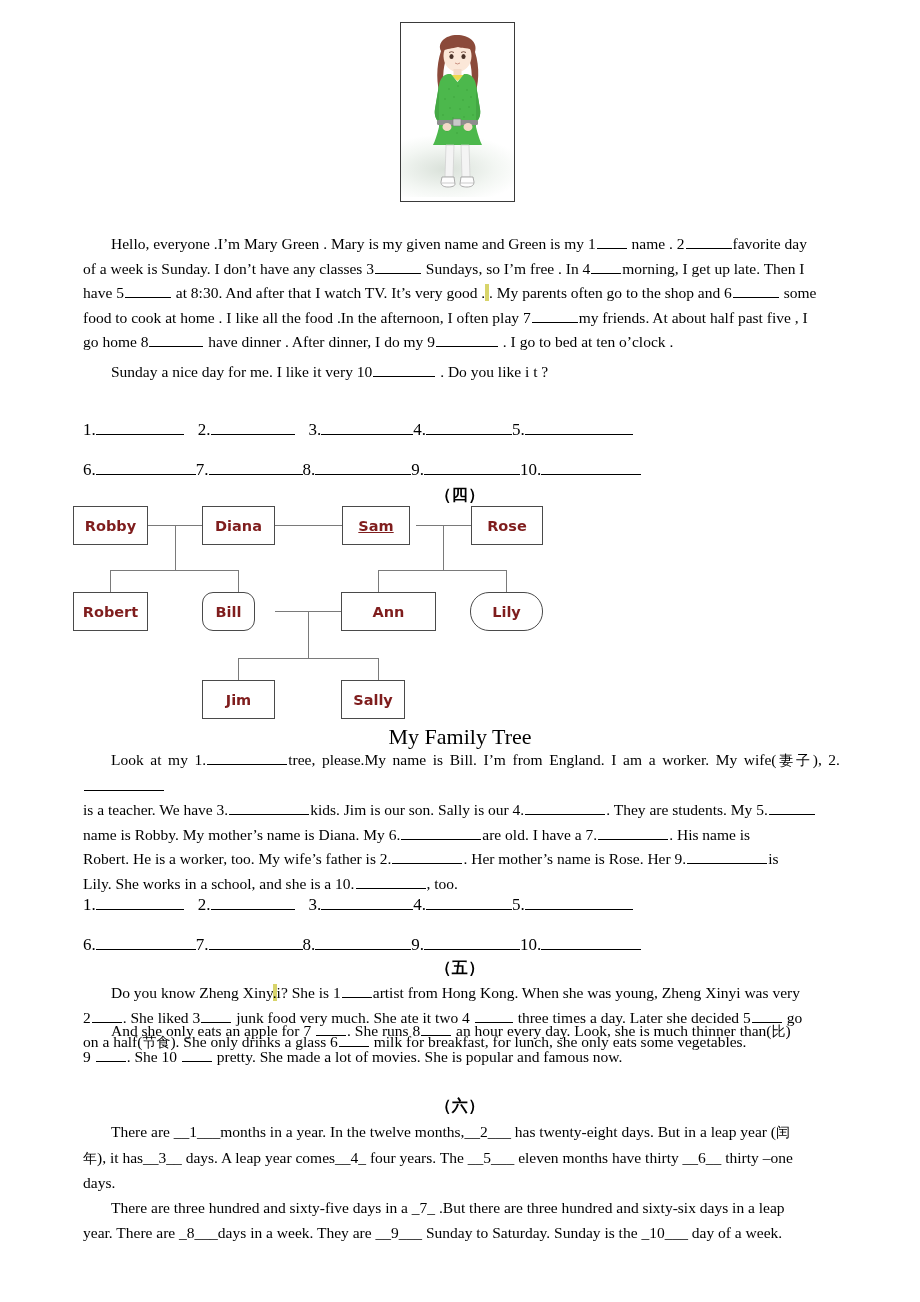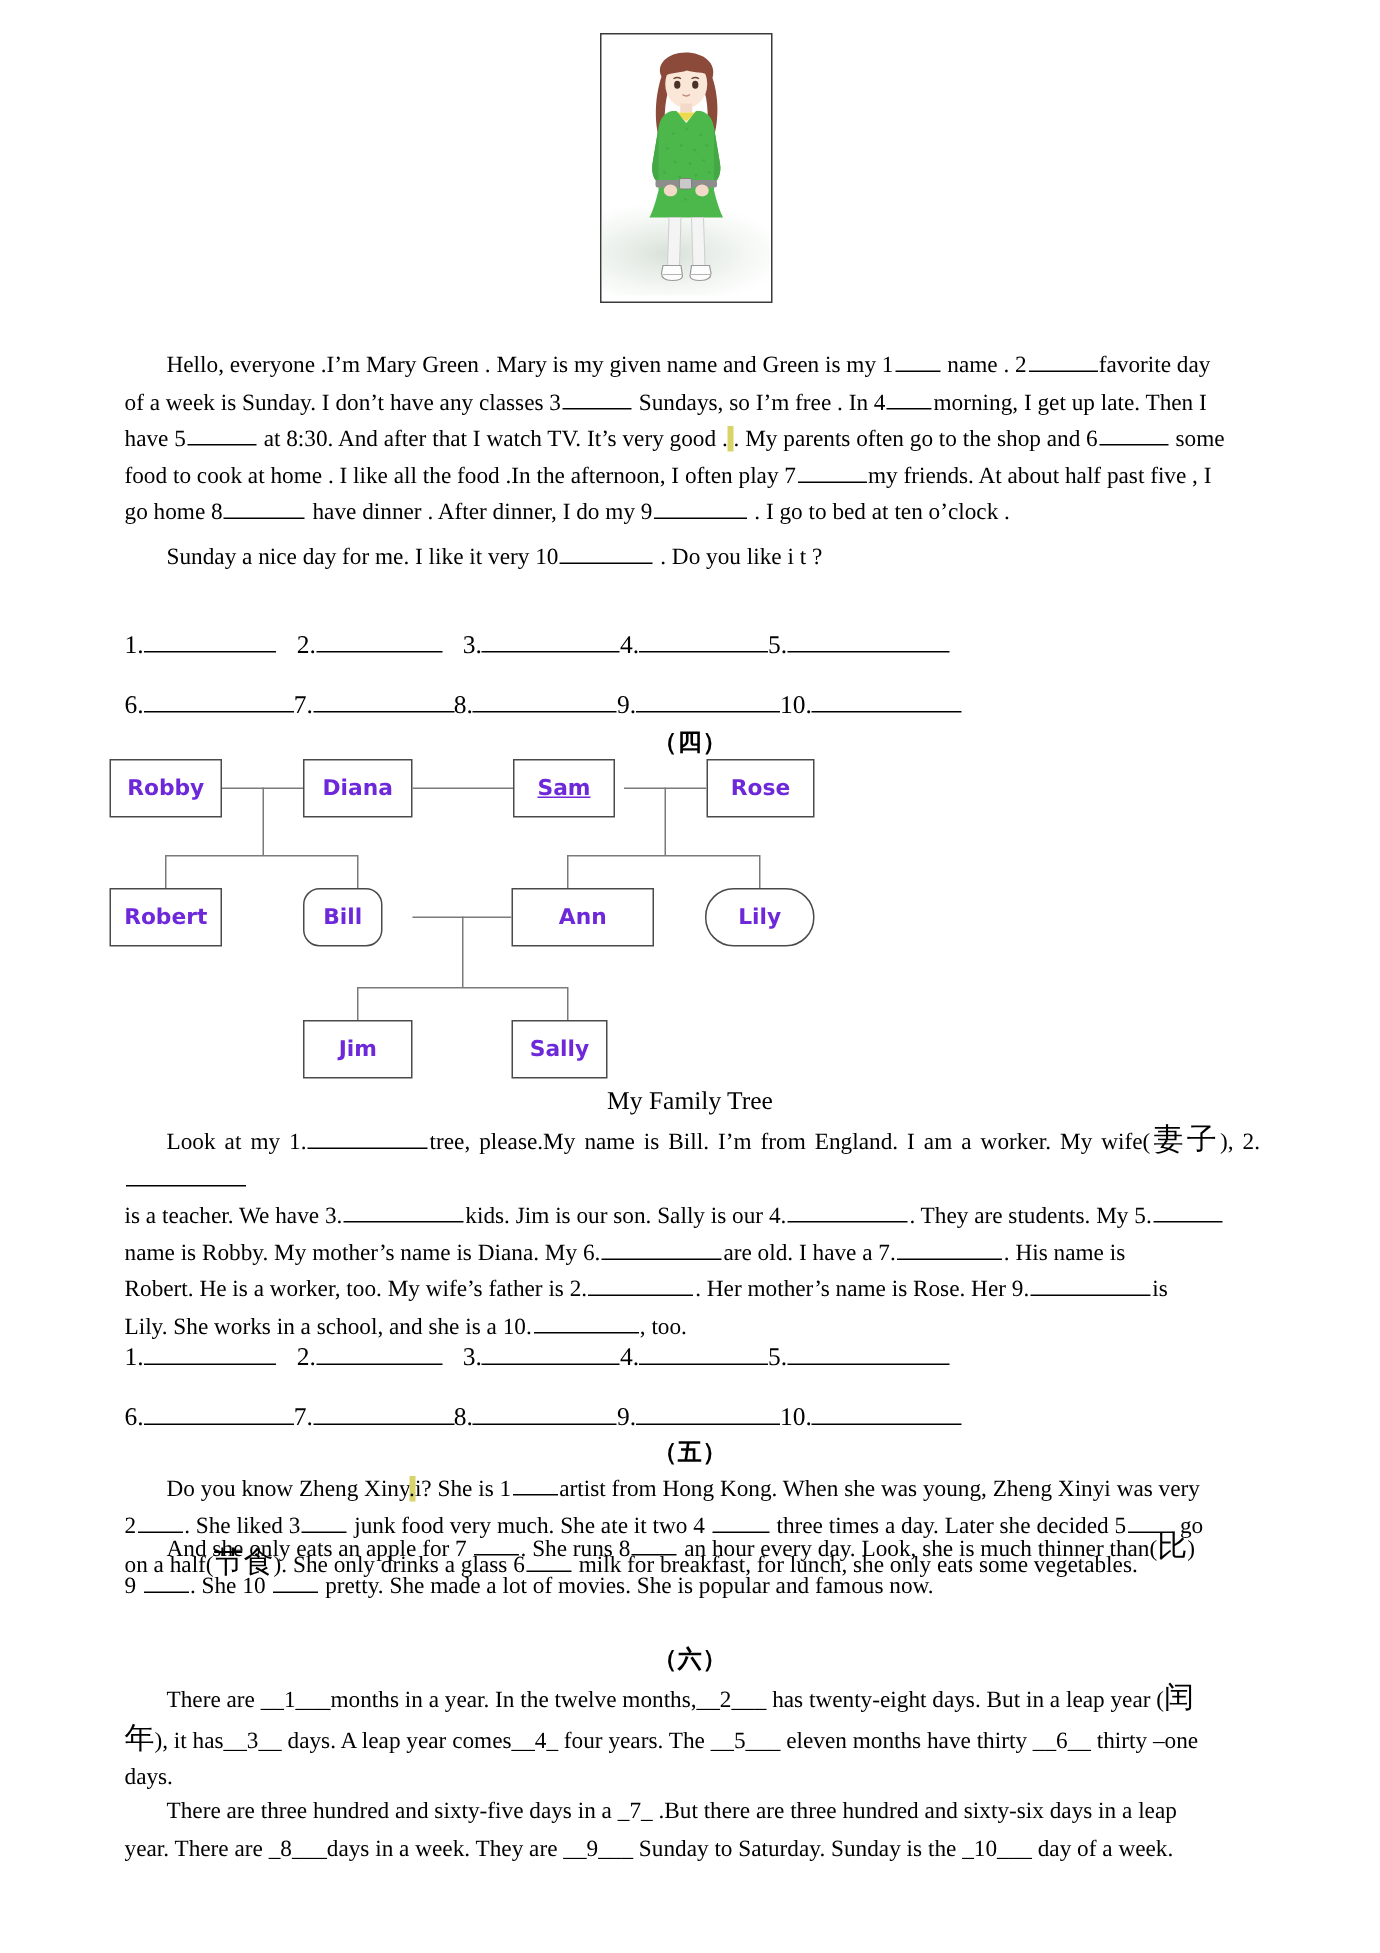--- a/index.html
+++ b/index.html
@@ -65,21 +65,21 @@
     margin: 0 1px;
   }
   .b4 { width: 30px; }
   .b5 { width: 38px; }
   .b6 { width: 46px; }
   .b7 { width: 54px; }
   .b8 { width: 62px; }
   .b9 { width: 70px; }
   .b10 { width: 80px; }
   .hl { background: #d8d46a; }
-  .cn { font-family: Liberation Serif, serif; font-size: 20px; }
+  .cn { font-family: Liberation Serif, serif; font-size: 14px; }
 
   
   .ansrow {
     position: absolute;
     font-size: 17px;
     white-space: nowrap;
   }
   .ansrow .num { display: inline-block; }
   .ansrow .ln {
     display: inline-block;
@@ -95,40 +95,40 @@
     text-align: center;
     font-family: "DejaVu Sans", sans-serif;
     font-weight: bold;
     font-size: 16px;
     letter-spacing: 0.5px;
   }
   .title-center {
     position: absolute;
     width: 920px;
     text-align: center;
-    font-size: 17px;
+    font-size: 22px;
   }
 
   
   .tree {
     position: absolute;
     left: 0;
     top: 498px;
     width: 920px;
     height: 232px;
   }
   .node {
     position: absolute;
     box-sizing: border-box;
     border: 1px solid #4a4a4a;
     background: #ffffff;
     font-family: "DejaVu Sans", sans-serif;
     font-weight: bold;
     font-size: 14.5px;
-    color: #6d28d9;
+    color: #7f1d1d;
     display: flex;
     align-items: center;
     justify-content: center;
     height: 39px;
     z-index: 2;
   }
   .line {
     position: absolute;
     background: #7a7a7a;
     z-index: 1;

